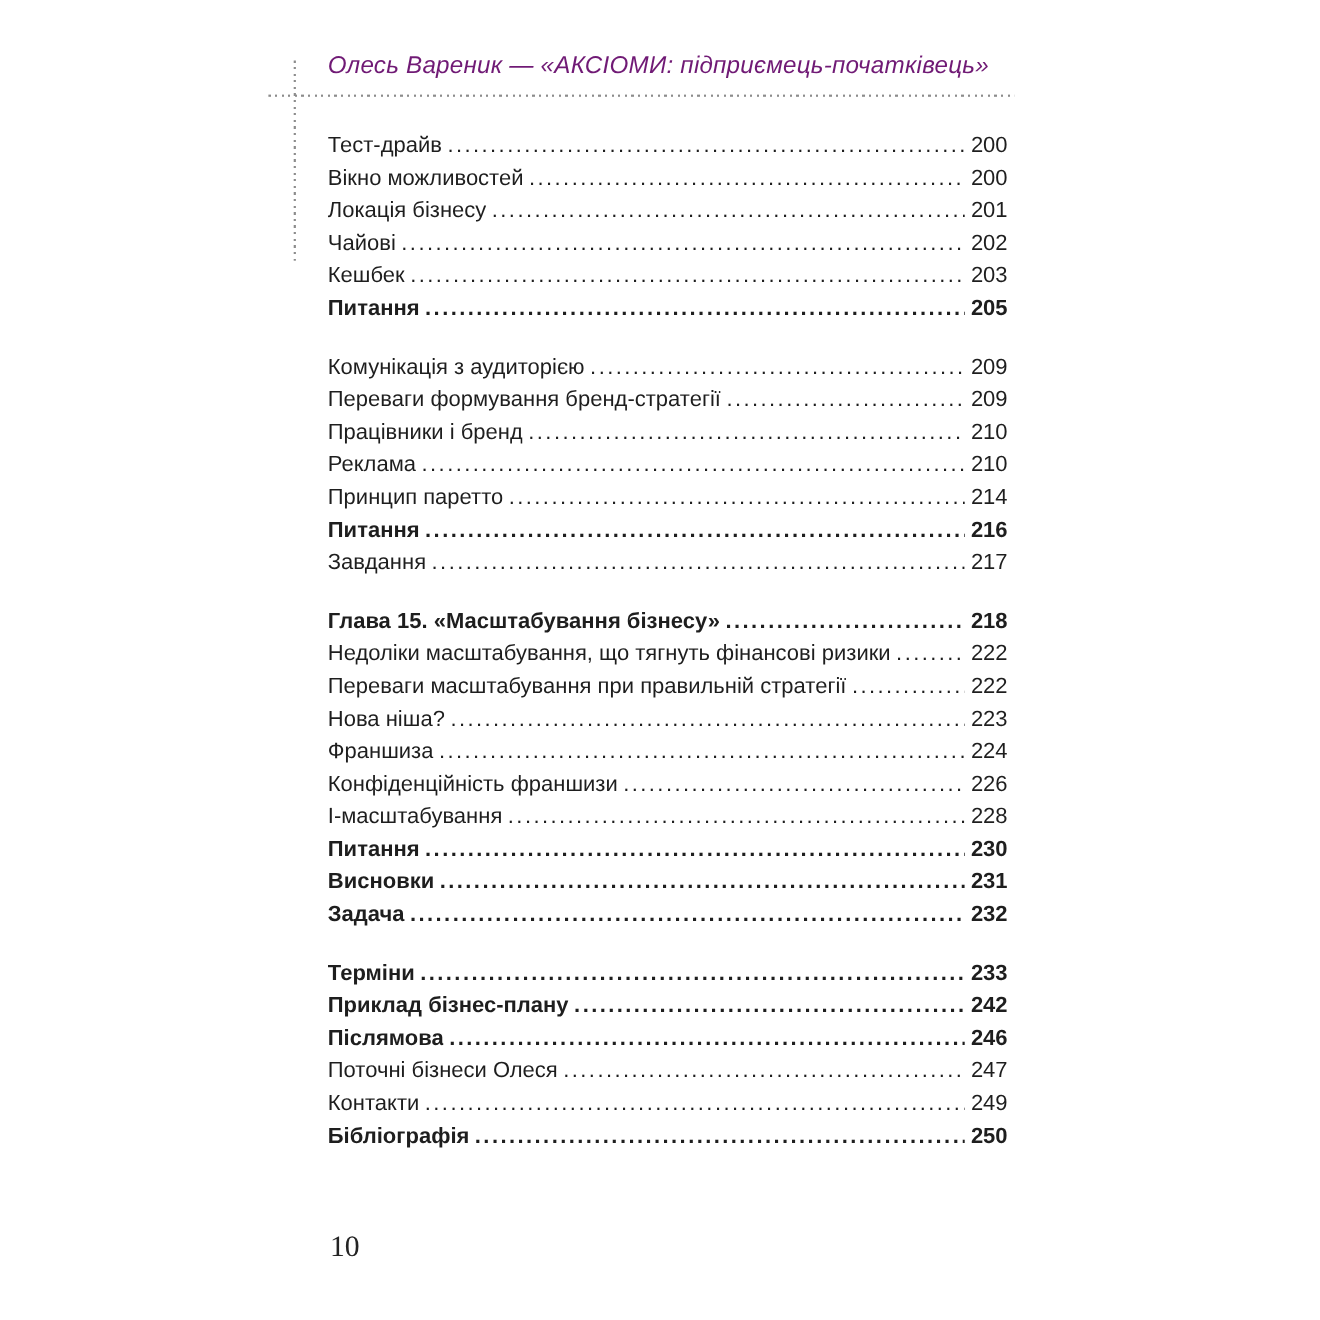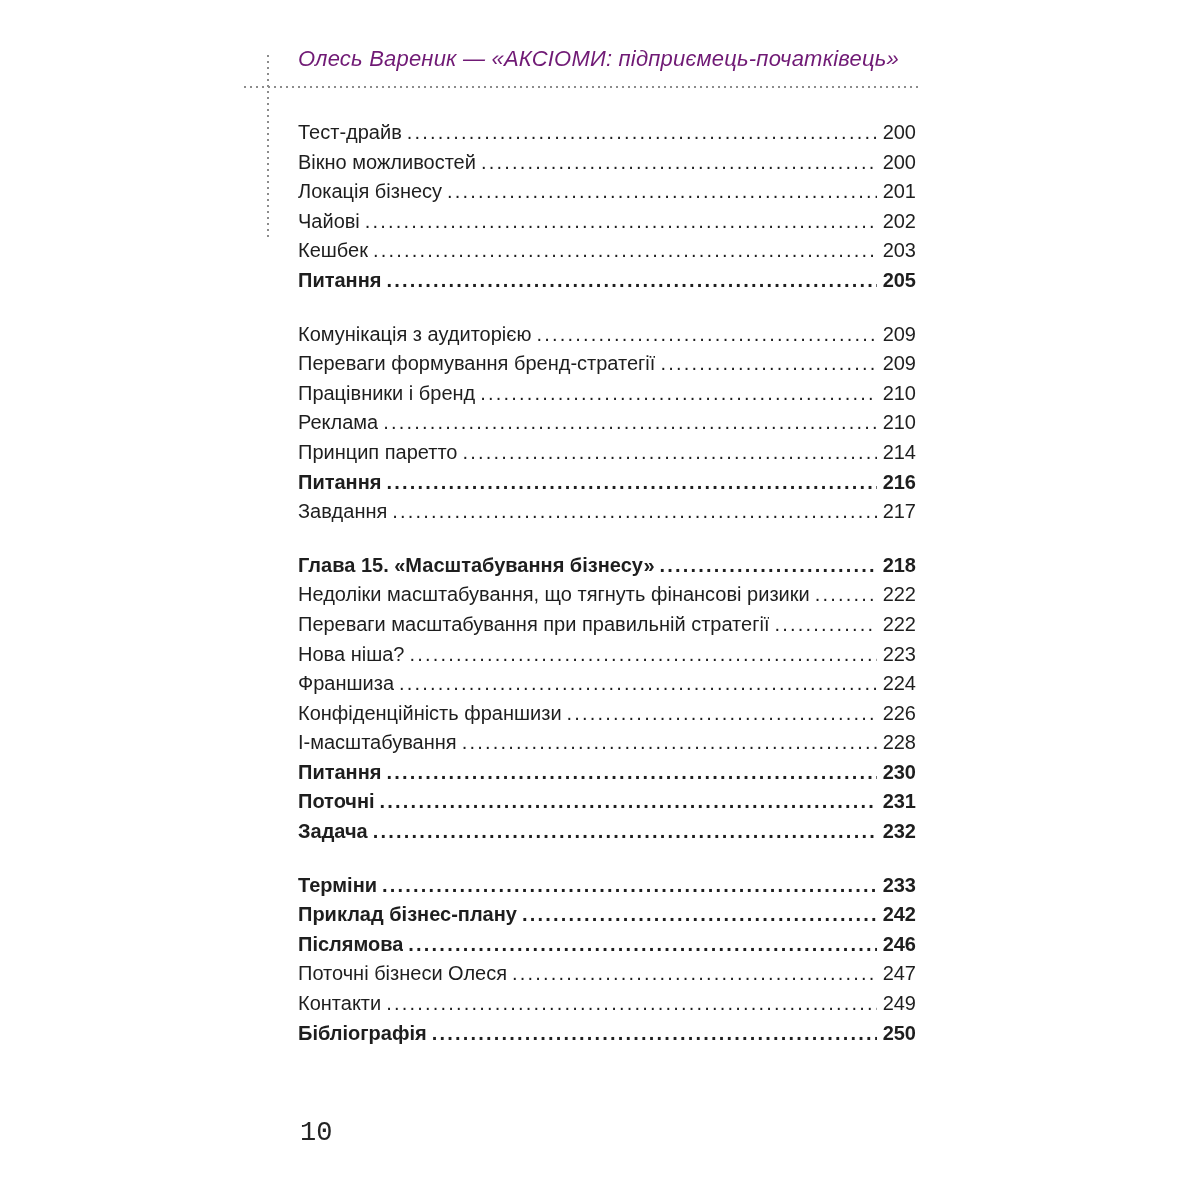--- a/index.html
+++ b/index.html
@@ -82,21 +82,21 @@
     padding-left: 6px;
     text-align: left;
   }
   .row.bold { font-weight: bold; }
 
   
   .folio {
     position: absolute;
     left: 300px;
     top: 1118px;
-    font-family: Liberation Mono, monospace;
+    font-family: Liberation Serif, serif;
     font-size: 27px;
     color: #242424;
   }
 </style>
 </head>
 <body>
 
 <div class="artifact-vline"></div>
 <div class="artifact-hline"></div>
 
@@ -207,21 +207,21 @@
     <span class="label">І-масштабування</span>
     <span class="dots"></span>
     <span class="num">228</span>
   </div>
       <div class="row bold">
     <span class="label">Питання</span>
     <span class="dots"></span>
     <span class="num">230</span>
   </div>
       <div class="row bold">
-    <span class="label">Поточні</span>
+    <span class="label">Висновки</span>
     <span class="dots"></span>
     <span class="num">231</span>
   </div>
       <div class="row bold">
     <span class="label">Задача</span>
     <span class="dots"></span>
     <span class="num">232</span>
   </div>
     </div>
     <div class="toc-section">

